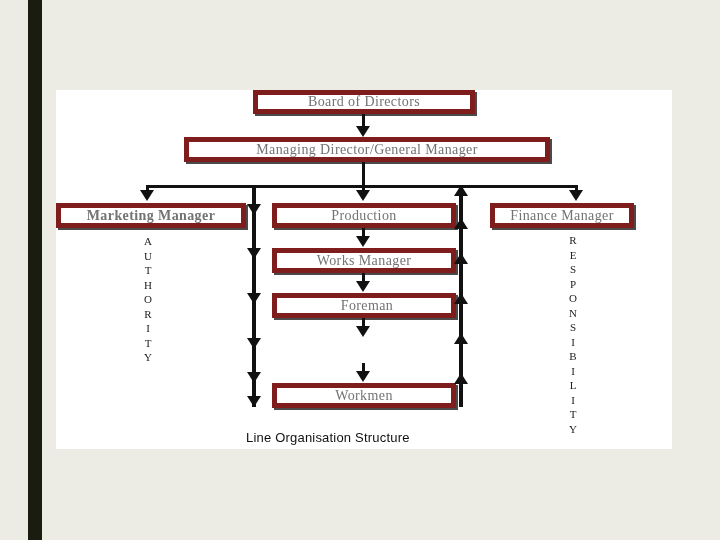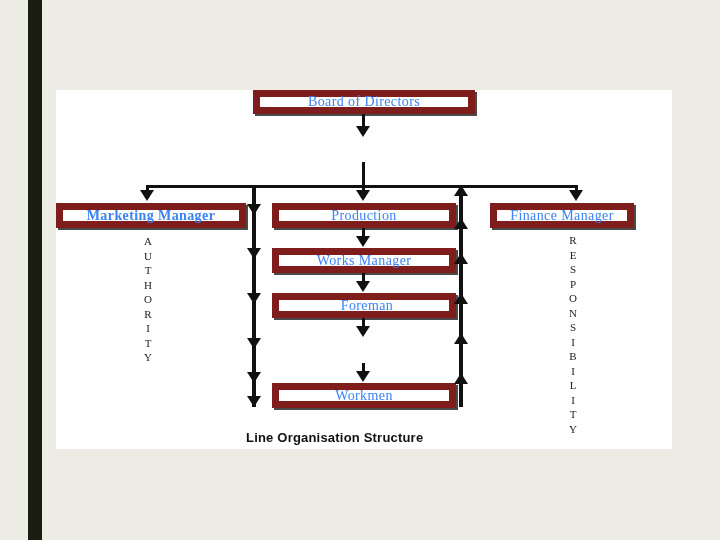--- a/index.html
+++ b/index.html
@@ -30,26 +30,26 @@
     top: 90px;
     width: 616px;
     height: 359px;
     background: #ffffff;
   }
   
   .node {
     position: absolute;
     box-sizing: border-box;
     background: #ffffff;
-    border: 7px solid #7f1d1d;
+    border: 5px solid #7f1d1d;
     box-shadow: 2px 2px 0 #4a4a4a;
     display: flex;
     align-items: center;
     justify-content: center;
-    color: #3b82f6;
+    color: #737373;
     font-family: "Liberation Serif", serif;
     white-space: nowrap;
     letter-spacing: 0.4px;
   }
   .node span { display: block; }
 
   
   .vline {
     position: absolute;
     background: #111111;
@@ -96,40 +96,43 @@
     line-height: 14.5px;
     letter-spacing: 0;
   }
   .vlabel b { font-weight: normal; display: block; }
 
   
   #caption {
     position: absolute;
     color: #111111;
     font-family: "Liberation Sans", sans-serif;
-    font-weight: bold;
+    font-weight: normal;
     font-size: 13px;
     letter-spacing: 0.2px;
     white-space: nowrap;
   }
 </style>
 </head>
 <body>
 
 <div id="left-stripe"></div>
 
 <div id="diagram-canvas">
 
   <div class="node" style="left:197px; top:0px; width:222px; height:24px; font-size:14px;">
     <span>Board of Directors</span>
   </div>
 
   <div class="vline" style="left:306px; top:24px; height:14px;"></div>
   <div class="arrow-down" style="left:300px; top:36px;"></div>
 
+  <div class="node" style="left:128px; top:47px; width:366px; height:25px; font-size:14px;">
+    <span>Managing Director/General Manager</span>
+  </div>
 
   <div class="vline" style="left:306px; top:72px; height:23px;"></div>
   <div class="hline" style="left:90px; top:95px; width:430px;"></div>
 
   <div class="vline" style="left:90px; top:95px; height:7px;"></div>
   <div class="arrow-down" style="left:84px; top:100px;"></div>
 
   <div class="vline" style="left:306px; top:95px; height:7px;"></div>
   <div class="arrow-down" style="left:300px; top:100px;"></div>
 

